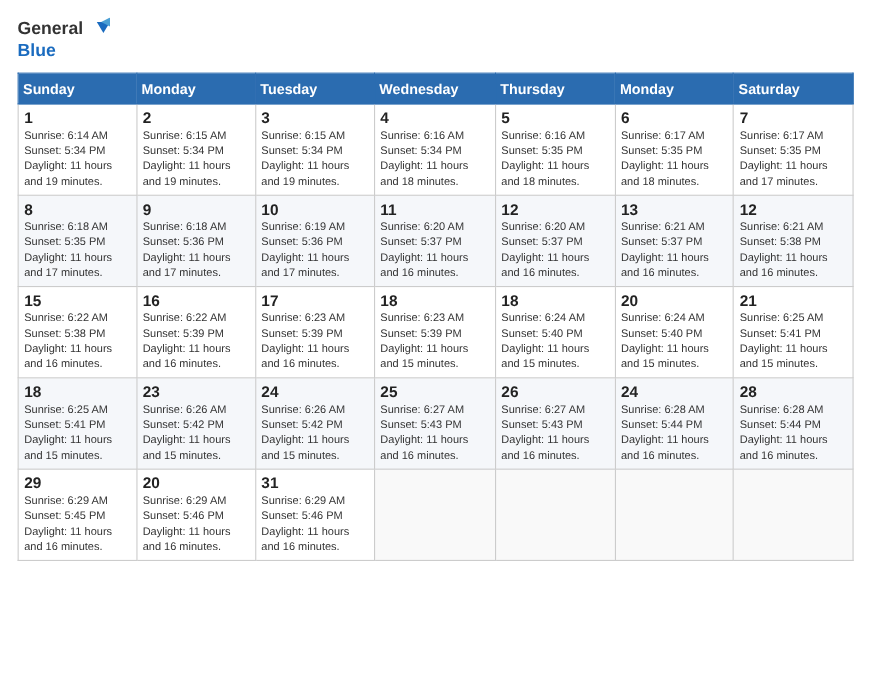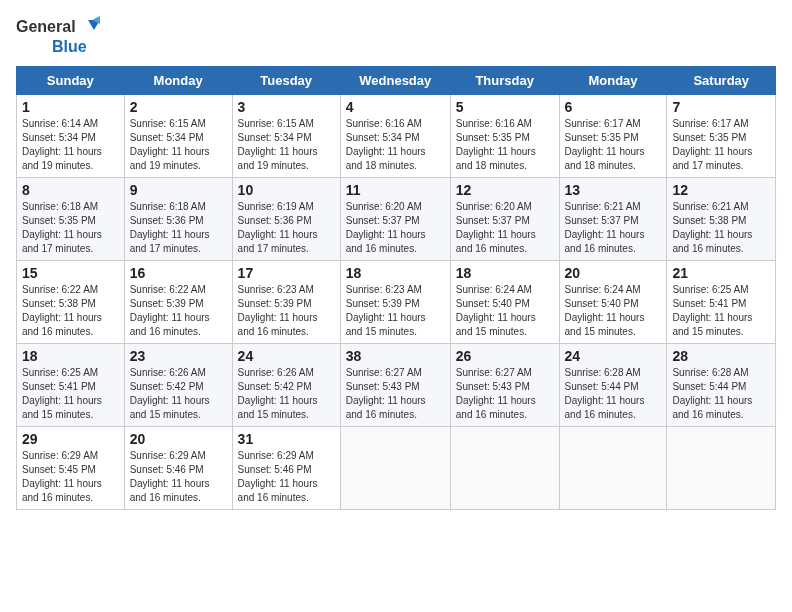--- a/index.html
+++ b/index.html
@@ -34,21 +34,21 @@
     }
     .calendar {
       width: 100%;
       border-collapse: collapse;
       font-size: 11px;
     }
     .calendar th {
       background: #2b6cb0;
       color: #fff;
       padding: 6px 4px;
-      text-align: center;
+      text-align: left;
       font-size: 13px;
       font-weight: bold;
       border: 1px solid #2b6cb0;
     }
     .calendar td {
       border: 1px solid #ccc;
       vertical-align: top;
       padding: 4px 5px;
       width: 113px;
       min-height: 80px;
@@ -79,21 +79,21 @@
 <div class="header">
   <div class="logo">
   <div style="display:flex;flex-direction:column;align-items:flex-start;text-align:center;">
     <div style="display:flex;align-items:center;">
       <span style="font-size:16px;font-weight:bold;color:#333;">General</span>
       <svg width="22" height="22" viewBox="0 0 22 22" style="margin-left:2px;">
         <polygon points="10,4 22,4 16,14" fill="#1a6bbf"></polygon>
         <polygon points="14,4 22,0 22,8" fill="#4a9fd4"></polygon>
       </svg>
     </div>
-    <span style="font-size:16px;font-weight:bold;color:#1a6bbf;margin-left:36px;">Blue</span>
+    <span style="font-size:16px;font-weight:bold;color:#1a6bbf;">Blue</span>
   </div>
 </div>
   <div class="title-block">
     <div class="month-title"></div>
     <div class="location-title"></div>
   </div>
 </div>
 
 <table class="calendar">
   <thead>
@@ -253,21 +253,21 @@
 Sunset: 5:42 PM
 Daylight: 11 hours and 15 minutes.</div>
         </td>
         <td>
           <span class="day-num">24</span>
           <div class="day-info" style="white-space: pre-line;">Sunrise: 6:26 AM
 Sunset: 5:42 PM
 Daylight: 11 hours and 15 minutes.</div>
         </td>
         <td>
-          <span class="day-num">38</span>
+          <span class="day-num">25</span>
           <div class="day-info" style="white-space: pre-line;">Sunrise: 6:27 AM
 Sunset: 5:43 PM
 Daylight: 11 hours and 16 minutes.</div>
         </td>
         <td>
           <span class="day-num">26</span>
           <div class="day-info" style="white-space: pre-line;">Sunrise: 6:27 AM
 Sunset: 5:43 PM
 Daylight: 11 hours and 16 minutes.</div>
         </td>

